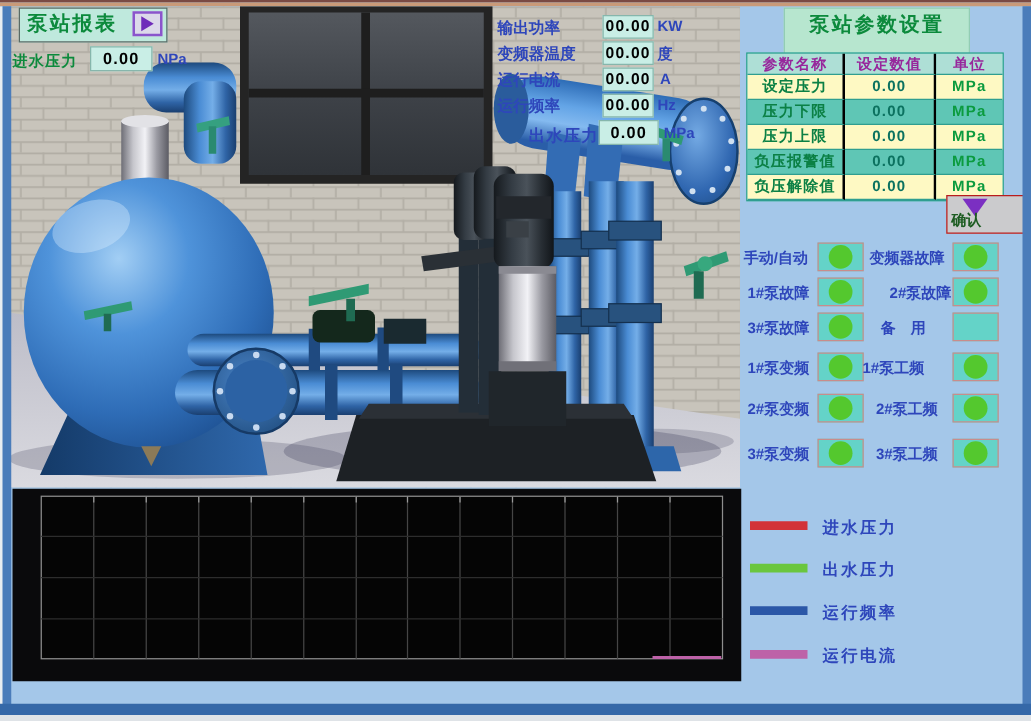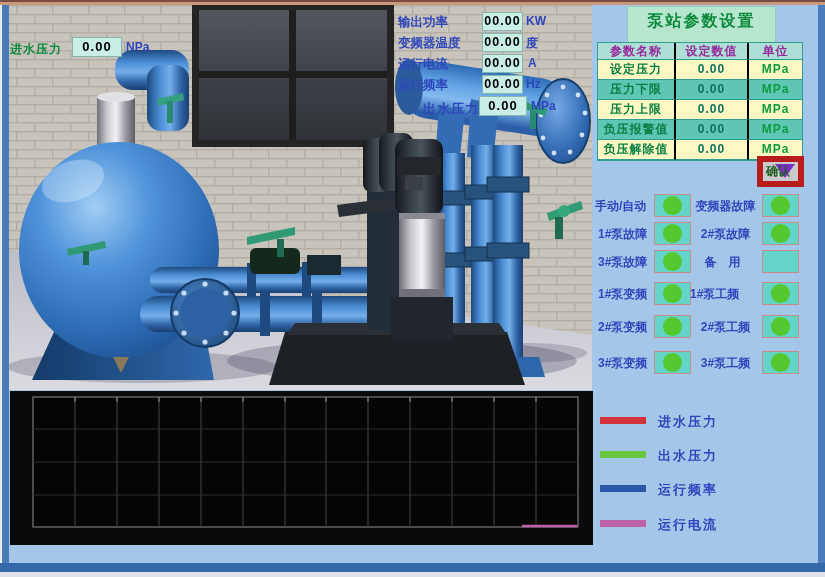--- a/index.html
+++ b/index.html
@@ -30,21 +30,21 @@
   .ptable{left:597px;top:42px;width:204px;display:grid;grid-template-columns:78px 73px 53px;border:1px solid #2f9e90;background:#5fc6b5;}
   .ptable>div{border-right:2px solid #000000;border-bottom:1px solid #2f9e90;text-align:center;font-size:12px;letter-spacing:1px;overflow:hidden;}
   .ptable>div:nth-child(3n){border-right:none;}
   .pt-h{height:16px;line-height:16px;background:#aedfd6;color:#97279c;}
   .pt-c{height:19px;line-height:19px;}
   .row-light{background:#fef9c3;}
   .row-dark{background:#5fc6b5;}
   .pt-name{color:#0b8045;}
   .pt-val{color:#0c7260;}
   .pt-unit{color:#0b9b3f;}
-  .confirm-btn{left:757px;top:156px;width:47px;height:31px;background:#cbcbcd;border:6px solid #b91c1c;box-sizing:border-box;cursor:pointer;}
+  .confirm-btn{left:757px;top:156px;width:69px;height:31px;background:#cbcbcd;border:1px solid #b91c1c;box-sizing:border-box;cursor:pointer;}
   .confirm-tri{position:absolute;left:12px;top:2px;width:0;height:0;border-left:10px solid transparent;border-right:10px solid transparent;border-top:14px solid #7b2fc2;}
   .confirm-label{position:absolute;left:3px;bottom:1px;font-size:12px;color:#1d5c21;}
   .st-label{font-size:12px;color:#2e46bb;letter-spacing:0;}
   .st-box{width:37px;height:23px;background:#64d3c8;border:1px solid #c98c8c;box-sizing:border-box;}
   .led{width:19px;height:19px;border-radius:50%;background:#54c82e;margin:1px auto 0 auto;}
   
   .chart{left:10px;top:391px;width:583px;height:154px;background:#0a0a0c;}
   
   .legend-item{width:170px;height:16px;}
   .legend-swatch{position:absolute;left:0;top:4px;width:46px;height:7px;}
@@ -241,20 +241,26 @@
     <g>
       <polygon points="150,94 176,88 177,95 151,101" fill="#35a080"></polygon>
       <rect x="160" y="96" width="6" height="22" fill="#2a8a70"></rect>
     </g>
     <g>
       <polygon points="516,96 540,104 538,111 514,103" fill="#2f9a74"></polygon>
       <rect x="523" y="106" width="6" height="18" fill="#2a8a70"></rect>
     </g>
   </svg>
 
+  <div class="abs report-box">
+    <span class="report-label nowrap">泵站报表</span>
+    <span class="play-btn">
+      <span class="play-tri"></span>
+    </span>
+  </div>
 
   <div class="abs lbl-g nowrap" style="left:10px;top:41px;font-size:12px;letter-spacing:1px;">进水压力</div>
   <div class="abs vbox" style="left:72px;top:37px;width:50px;height:20px;line-height:18px;font-size:13px;">0.00</div>
   <div class="abs lbl-b nowrap" style="left:126px;top:40px;font-size:12px;">NPa</div>
 
   <div class="abs metric-label lbl-b nowrap" style="left:398px;top:14px;">输出功率</div>
   <div class="abs vbox" style="left:482px;top:12px;width:41px;height:19px;line-height:17px;font-size:12.5px;">00.00</div>
   <div class="abs metric-unit lbl-b nowrap" style="left:526px;top:14px;">KW</div>
 
   <div class="abs metric-label lbl-b nowrap" style="left:398px;top:35px;">变频器温度</div>
@@ -312,21 +318,21 @@
     </div>
   <div class="abs st-label nowrap" style="left:690px;top:198px;width:71px;text-align:center;">变频器故障</div>
   <div class="abs st-box" style="left:762px;top:194px;">
       <div class="led" data-on="true" style="background: rgb(84, 200, 46);"></div>
     </div>
 
   <div class="abs st-label nowrap" style="left:598px;top:226px;width:60px;">1#泵故障</div>
   <div class="abs st-box" style="left:654px;top:222px;">
       <div class="led" data-on="true" style="background: rgb(84, 200, 46);"></div>
     </div>
-  <div class="abs st-label nowrap" style="left:690px;top:226px;width:71px;text-align:center;">2#泵故障</div>
+  <div class="abs st-label nowrap" style="left:690px;top:226px;width:71px;text-align:right;">2#泵故障</div>
   <div class="abs st-box" style="left:762px;top:222px;">
       <div class="led" data-on="true" style="background: rgb(84, 200, 46);"></div>
     </div>
 
   <div class="abs st-label nowrap" style="left:598px;top:254px;width:60px;">3#泵故障</div>
   <div class="abs st-box" style="left:654px;top:250px;">
       <div class="led" data-on="true" style="background: rgb(84, 200, 46);"></div>
     </div>
   <div class="abs st-label nowrap" style="left:690px;top:254px;width:65px;text-align:center;">备　用</div>
   <div class="abs st-box" style="left:762px;top:250px;"></div>

